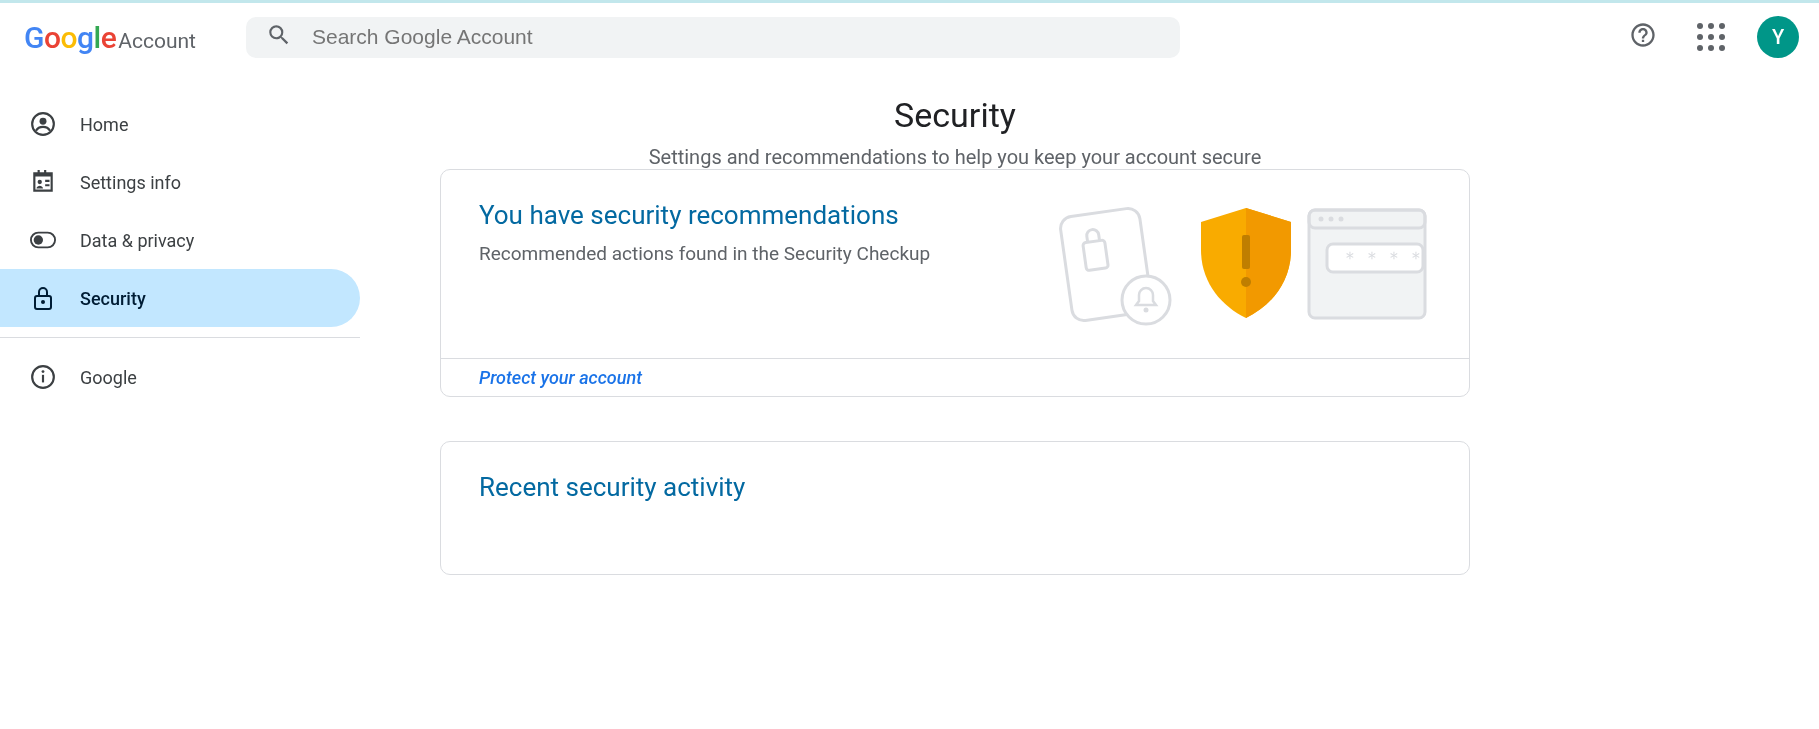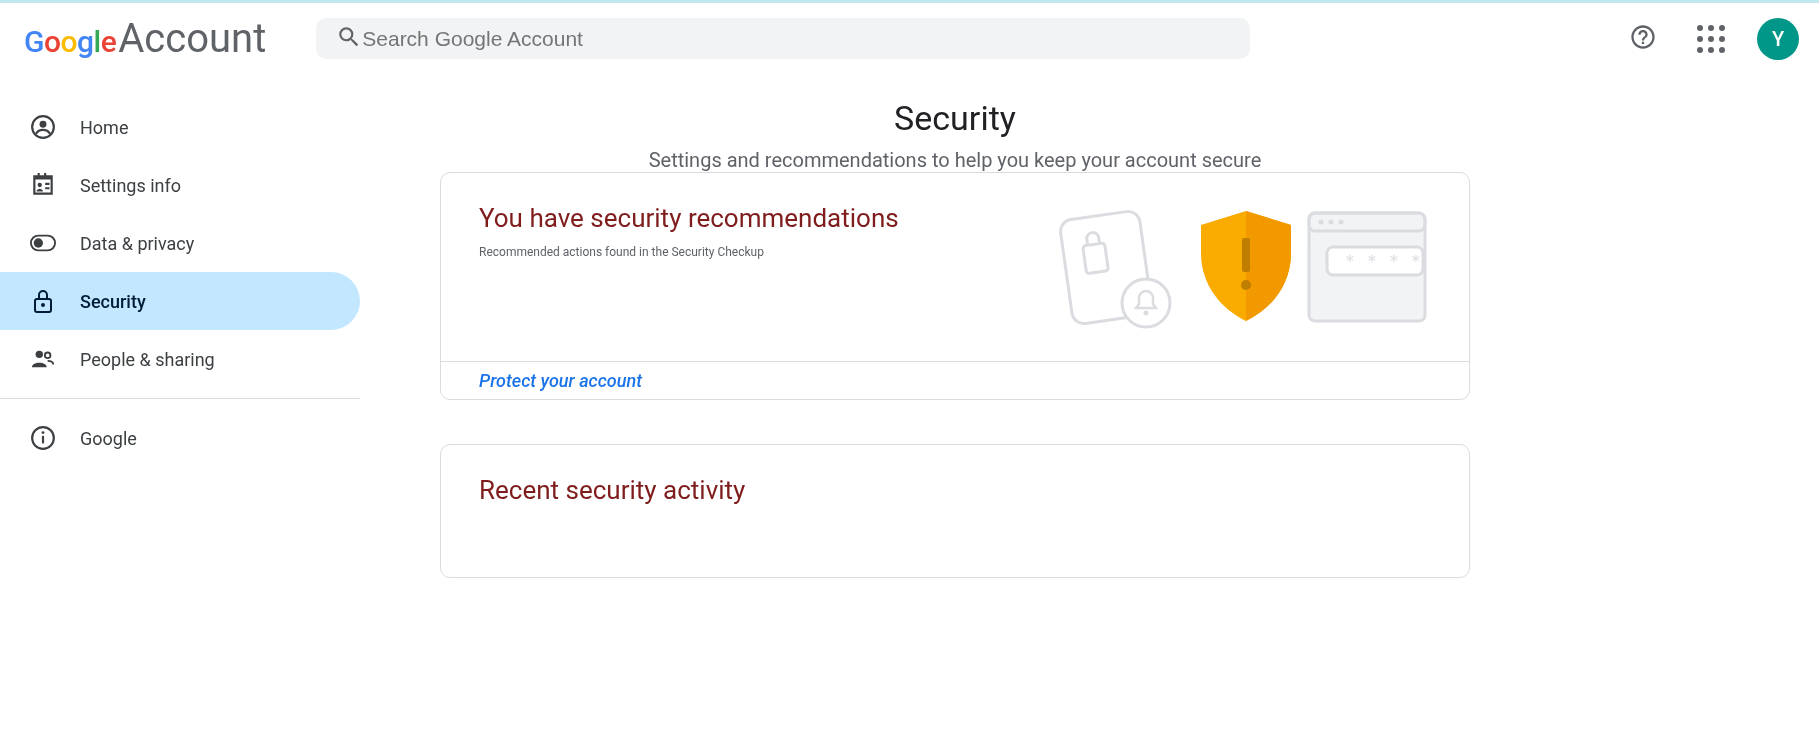--- a/index.html
+++ b/index.html
@@ -30,32 +30,33 @@
     font-weight: 500;
     letter-spacing: -0.5px;
   }
   .brand-google .g1 { color:#4285F4; }
   .brand-google .o1 { color:#EA4335; }
   .brand-google .o2 { color:#FBBC05; }
   .brand-google .g2 { color:#4285F4; }
   .brand-google .l  { color:#34A853; }
   .brand-google .e  { color:#EA4335; }
   .brand-account {
-    font-size: 40px;
+    font-size: 21px;
     color: #5f6368;
     font-weight: 400;
   }
   .search {
     flex: 0 0 934px;
     display:flex;
     align-items:center;
     background:#f1f3f4;
     border-radius:10px;
     height:41px;
     padding:0 20px;
+    gap:20px;
   }
   .search svg { fill:#5f6368; }
   .search input {
     flex:1;
     border:none;
     background:transparent;
     font-size:21px;
     color:#5f6368;
     outline:none;
   }
@@ -147,25 +148,25 @@
   .card-top {
     display:flex;
     padding:30px 38px 24px 38px;
     gap:40px;
     align-items:flex-start;
   }
   .card-text { flex:1; }
   .card-title {
     font-size:26px;
     font-weight:400;
-    color:#7f1d1d;
+    color:#0369a1;
     margin-bottom:12px;
   }
   .card-desc {
-    font-size:12px;
+    font-size:19px;
     color:#5f6368;
   }
   .card-illus { flex:0 0 auto; }
   .card-action {
     border-top:1px solid #dadce0;
     padding:8px 38px;
     font-style:italic;
   }
   .card-action a {
     color:#1a73e8;
@@ -264,31 +265,20 @@
       <span class="nav-icon">
         <svg width="24" height="26" viewBox="0 0 24 26">
             <rect x="4" y="11" width="16" height="13" rx="2" fill="none" stroke="#001d35" stroke-width="2"></rect>
             <path d="M8 11V7a4 4 0 018 0v4" fill="none" stroke="#001d35" stroke-width="2"></path>
             <circle cx="12" cy="17" r="2" fill="#001d35"></circle>
           </svg>
       </span>
       <span>Security</span>
     </div>
 
-    <div class="nav-item">
-      <span class="nav-icon">
-        <svg width="28" height="26" viewBox="0 0 28 26">
-            <circle cx="10" cy="8" r="4" fill="#3c4043"></circle>
-            <circle cx="19" cy="9" r="3" fill="none" stroke="#3c4043" stroke-width="2"></circle>
-            <path d="M2 22c0-3.3 3.6-5 8-5s8 1.7 8 5" fill="#3c4043"></path>
-            <path d="M19 15c3 0 6 1.2 6 4" fill="none" stroke="#3c4043" stroke-width="2"></path>
-          </svg>
-      </span>
-      <span>People &amp; sharing</span>
-    </div>
 
 
     <hr class="nav-divider">
 
     <div class="nav-item">
       <span class="nav-icon">
         <svg width="26" height="26" viewBox="0 0 24 24">
             <circle cx="12" cy="12" r="10" fill="none" stroke="#3c4043" stroke-width="2"></circle>
             <rect x="11" y="10" width="2" height="7" fill="#3c4043"></rect>
             <circle cx="12" cy="7" r="1.3" fill="#3c4043"></circle>

